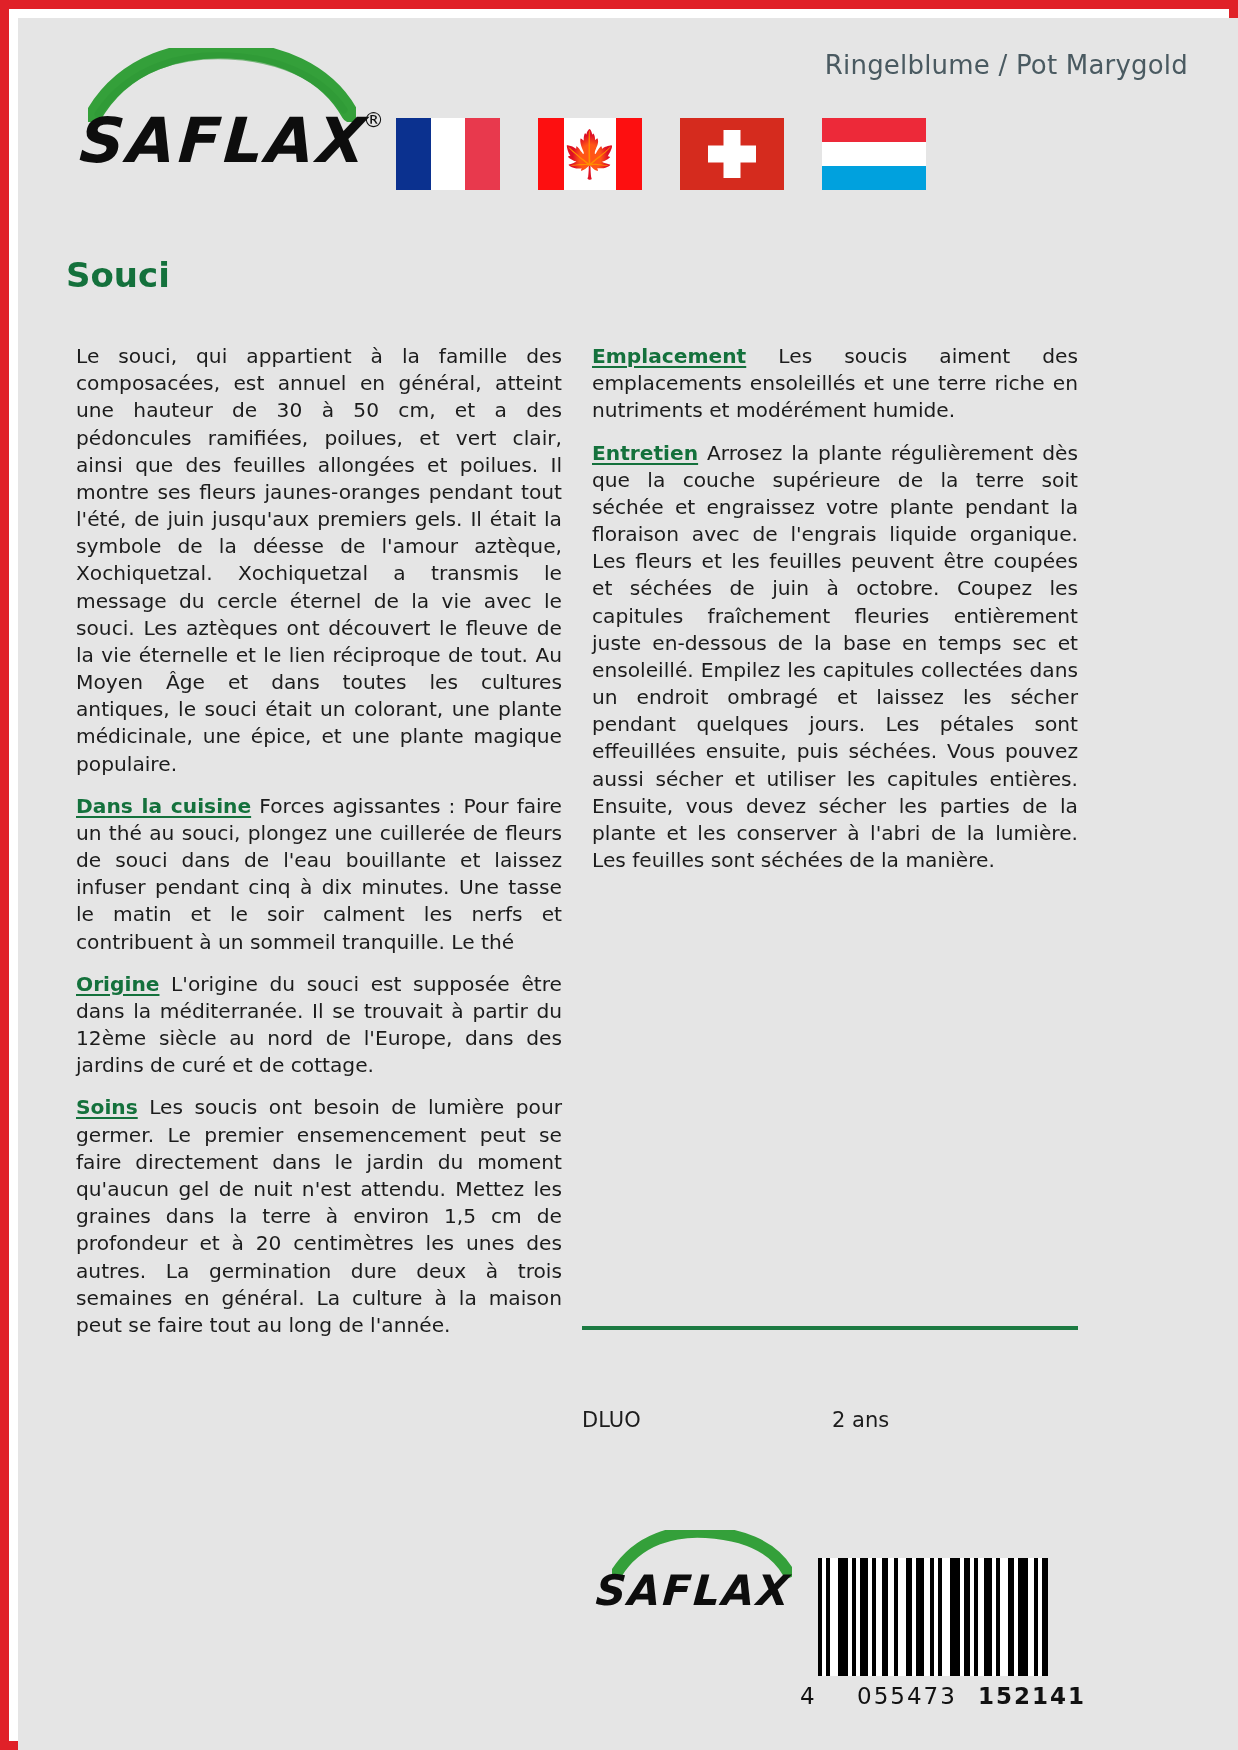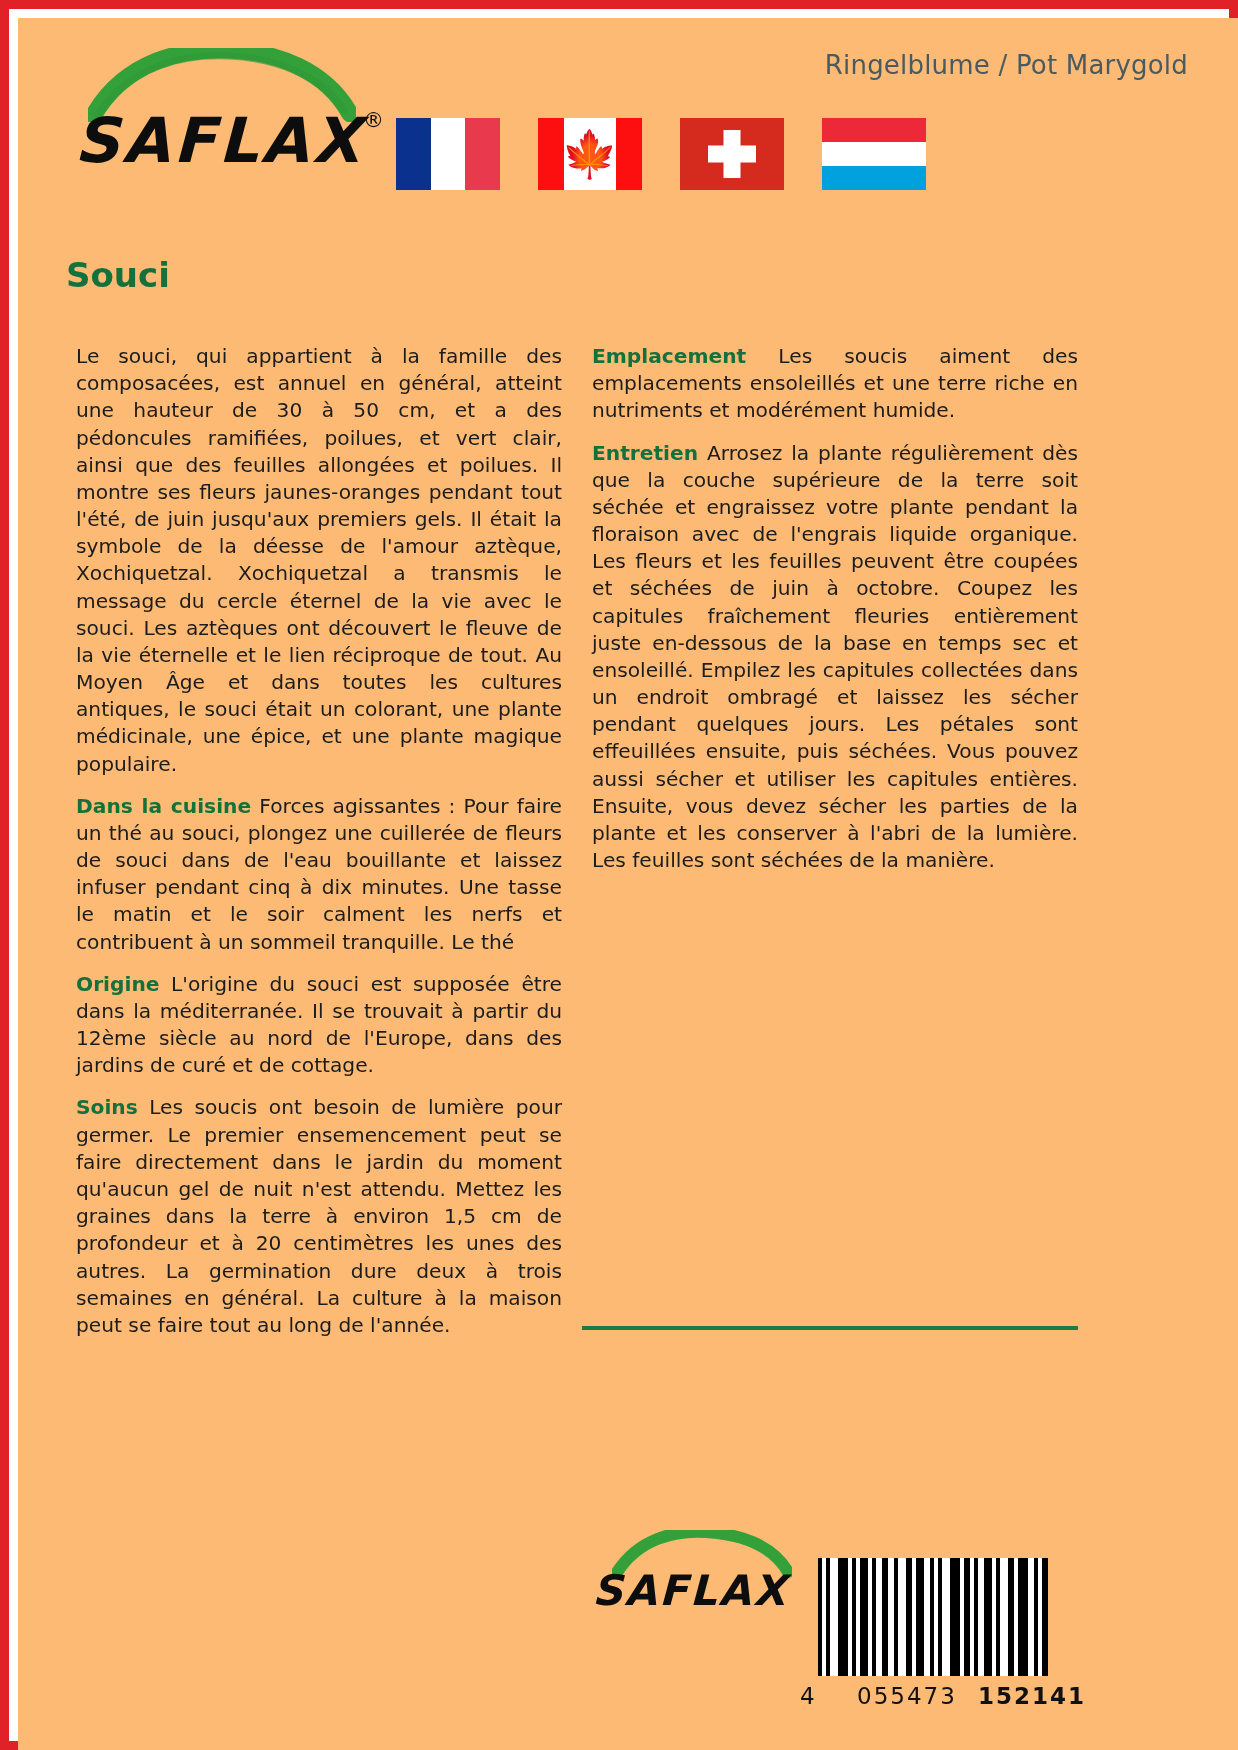--- a/index.html
+++ b/index.html
@@ -21,21 +21,21 @@
     height: 1750px;
     box-sizing: border-box;
     border: 9px solid #e02128;
     background: #ffffff;
   }
   .inner {
     position: absolute;
     left: 9px; top: 9px;
     width: 1220px;
     height: 1732px;
-    background: #fdba74;
+    background: #e5e5e5;
   }
 
   
   .header {
     position: absolute;
     left: 0; top: 0;
     width: 1220px;
     height: 195px;
   }
   .header-title {
@@ -174,20 +174,21 @@
     width: 498px;
   }
   .col p {
     margin: 0 0 15px 12px;
     text-align: justify;
   }
   .col p:last-child { margin-bottom: 0; }
   .sec-head {
     color: #14713c;
     font-weight: 700;
+    text-decoration: underline;
     text-underline-offset: 3px;
   }
 
   
   .divider {
     position: absolute;
     left: 564px;
     top: 1308px;
     width: 496px;
     height: 4px;
@@ -333,20 +334,24 @@
 
     <p>
       <span class="sec-head">Entretien</span><span> Arrosez la plante régulièrement dès que la couche supérieure de la terre soit séchée et engraissez votre plante pendant la floraison avec de l'engrais liquide organique. Les fleurs et les feuilles peuvent être coupées et séchées de juin à octobre. Coupez les capitules fraîchement fleuries entièrement juste en-dessous de la base en temps sec et ensoleillé. Empilez les capitules collectées dans un endroit ombragé et laissez les sécher pendant quelques jours. Les pétales sont effeuillées ensuite, puis séchées. Vous pouvez aussi sécher et utiliser les capitules entières. Ensuite, vous devez sécher les parties de la plante et les conserver à l'abri de la lumière. Les feuilles sont séchées de la manière.</span>
     </p>
 
   </div>
 
   <div class="divider"></div>
 
   <div class="meta">
+    <div class="meta-row">
+      <div class="meta-label">DLUO</div>
+      <div class="meta-value">2 ans</div>
+    </div>
   </div>
 
   <div class="footer-logo">
     <svg class="footer-arc" viewBox="0 0 180 48">
       <path d="M4 44 C 26 8, 64 0, 94 2 C 126 4, 160 14, 176 42" fill="none" stroke="#34a03a" stroke-width="12" stroke-linecap="round"></path>
     </svg>
     <div class="footer-word">SAFLAX</div>
   </div>
 
   <div class="barcode">

